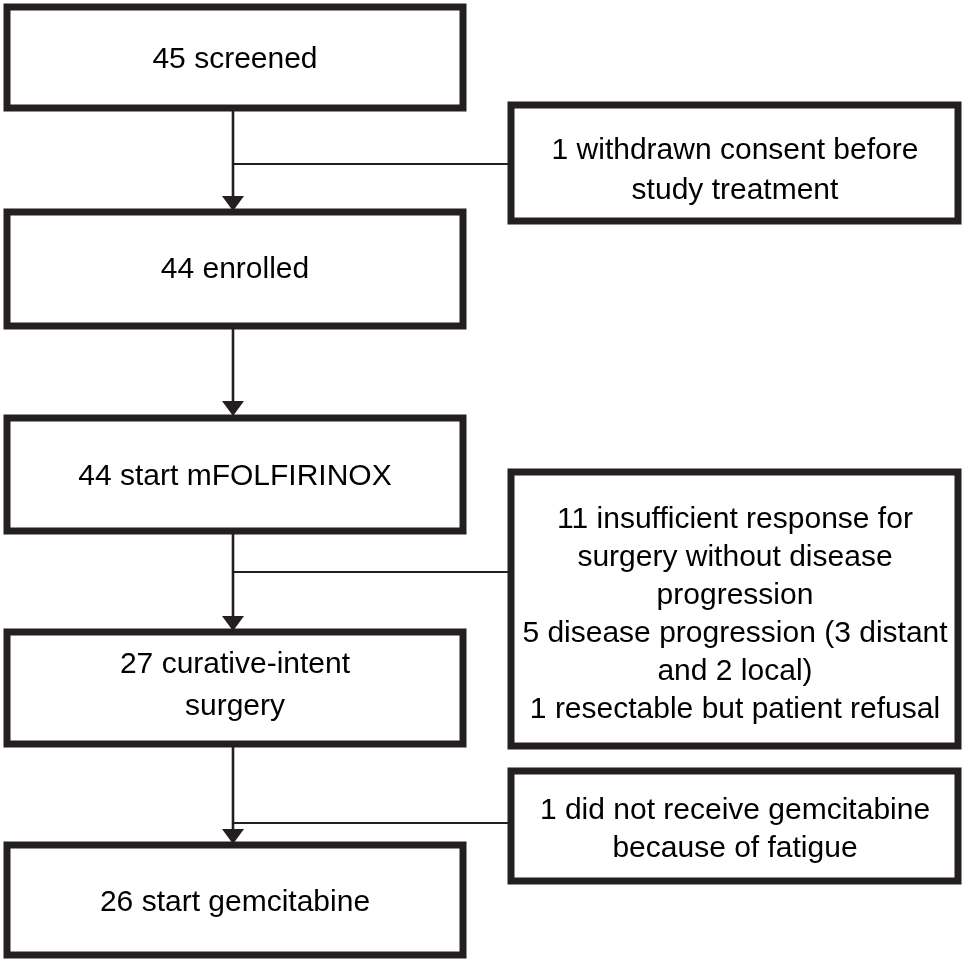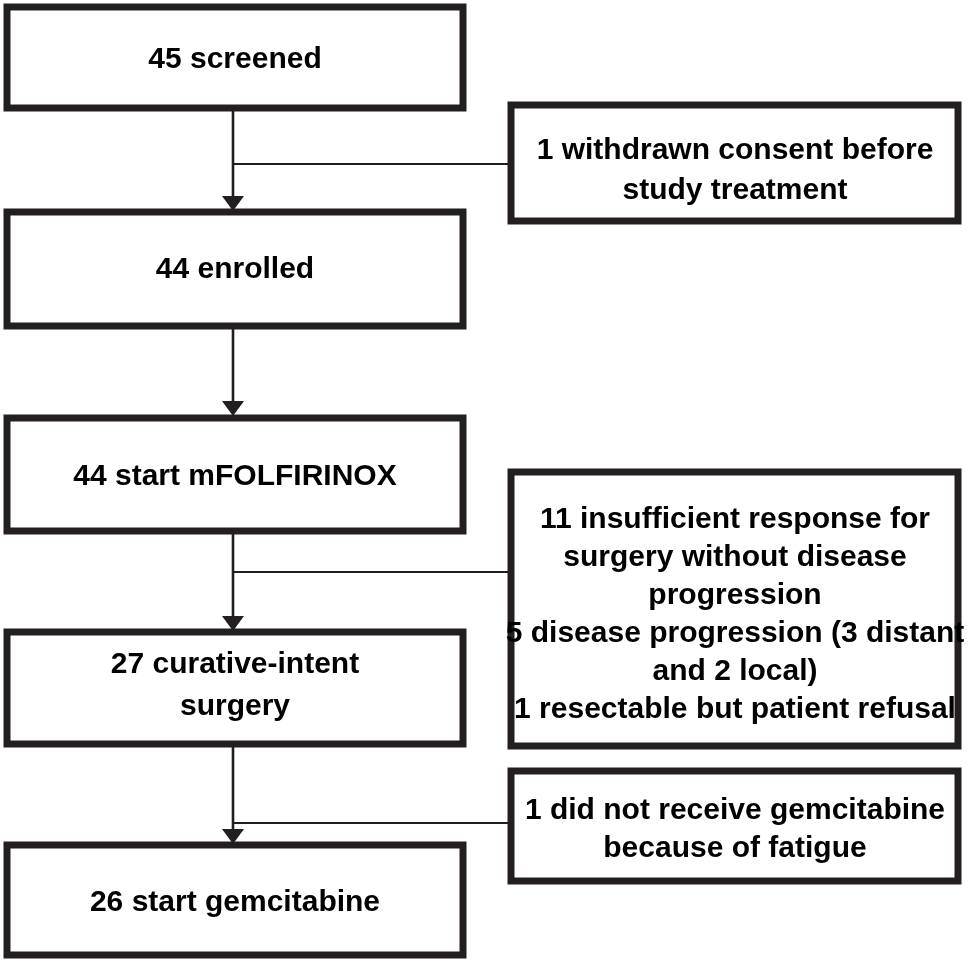--- a/index.html
+++ b/index.html
@@ -10,21 +10,20 @@
   body {
     width: 971px;
     height: 963px;
     font-family: "Liberation Sans", sans-serif;
     overflow: hidden;
   }
   #flow-root {
     position: relative;
     width: 971px;
     height: 963px;
-    font-weight: bold;
   }
   svg#flow-svg {
     display: block;
     width: 971px;
     height: 963px;
   }
   .node-box {
     fill: #ffffff;
     stroke: #231f20;
     stroke-width: 7;

